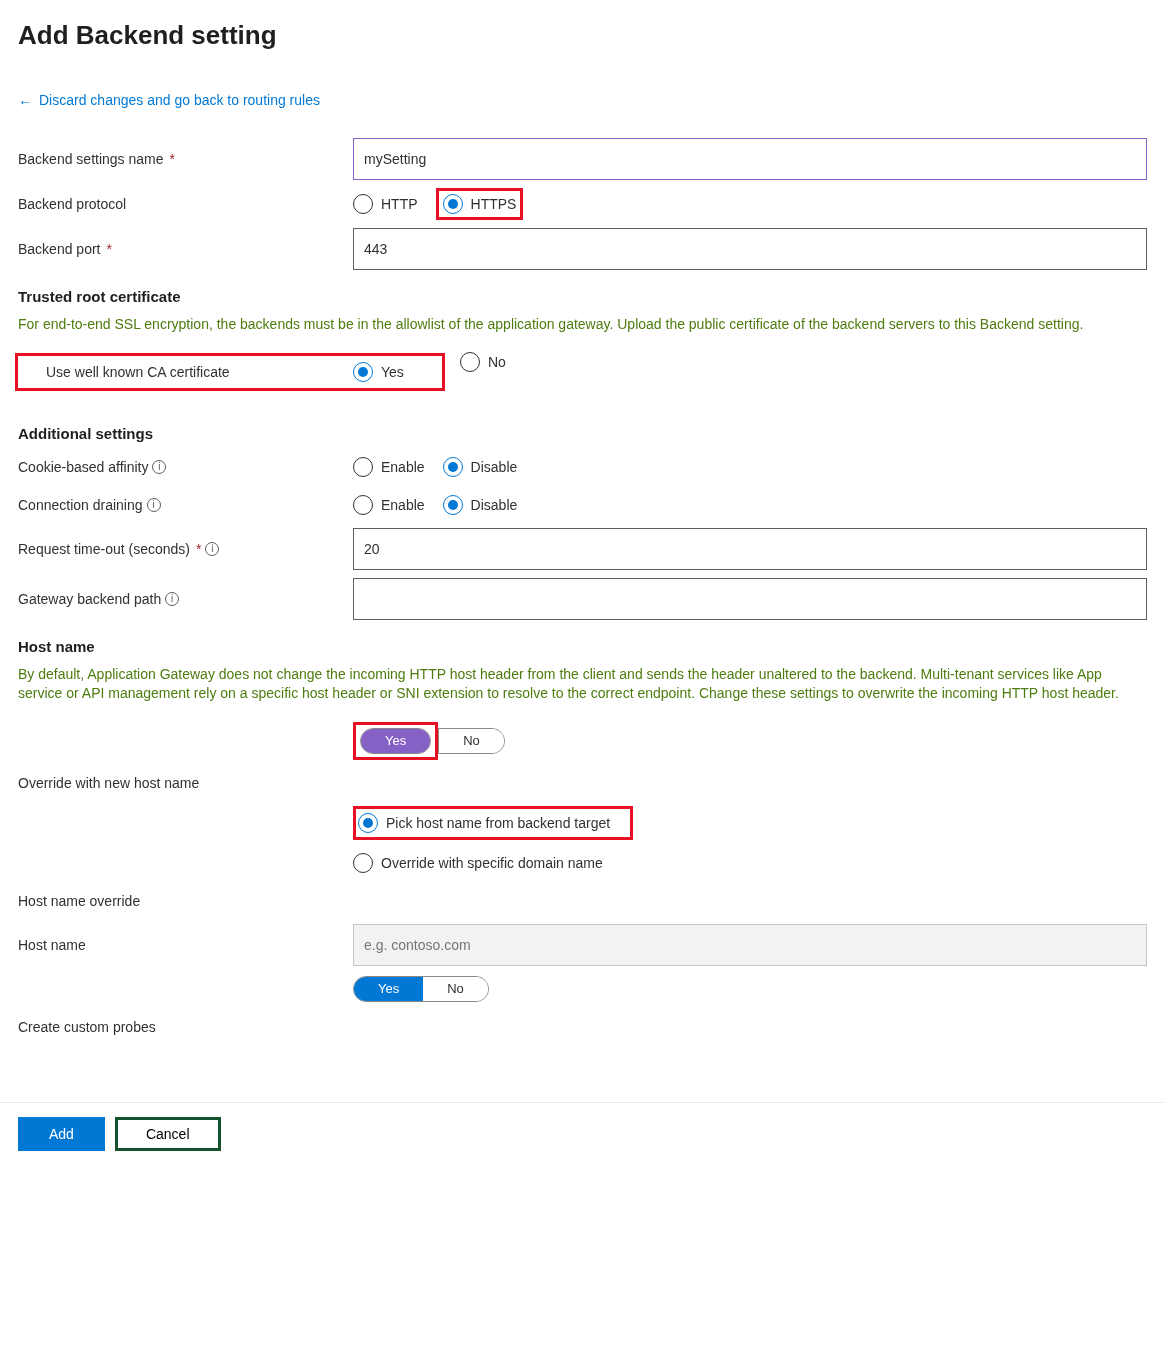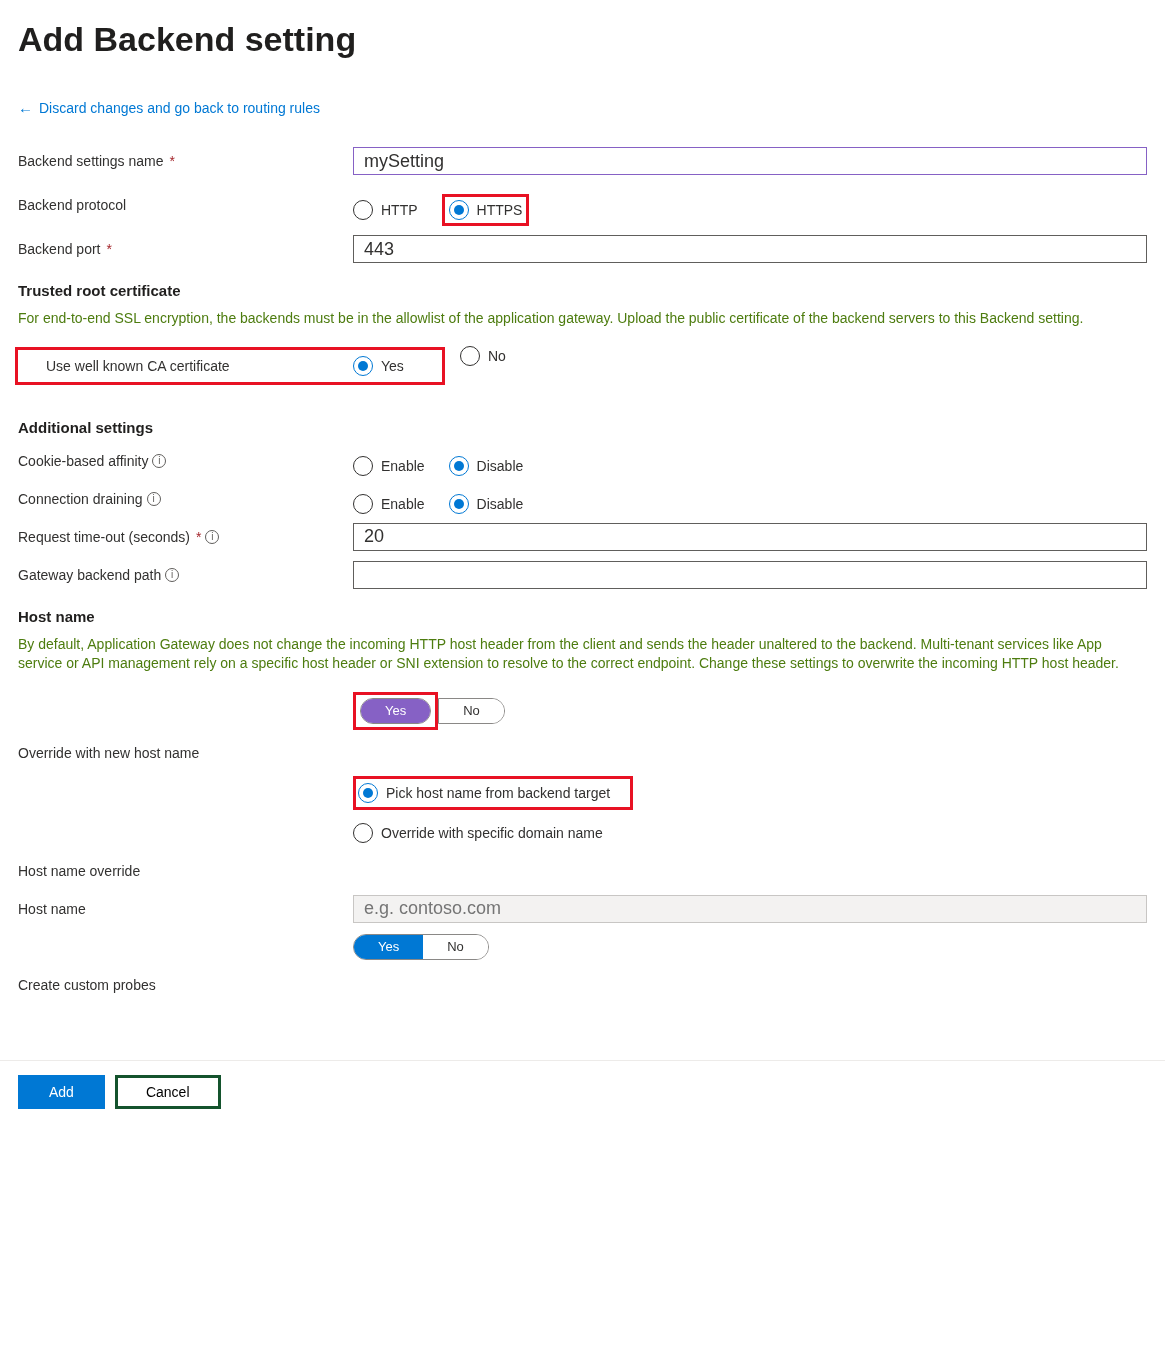--- a/index.html
+++ b/index.html
@@ -5,21 +5,21 @@
     * { box-sizing: border-box; margin: 0; padding: 0; }
     body {
       font-family: 'Segoe UI', -apple-system, sans-serif;
       font-size: 14px;
       color: #323130;
       background: #fff;
       padding: 0;
     }
     .container { padding: 20px 18px 0 18px; }
     h1 {
-      font-size: 34px;
+      font-size: 26px;
       font-weight: 600;
       color: #201f1e;
       margin-bottom: 40px;
     }
     .back-link {
       color: #0078d4;
       text-decoration: none;
       font-size: 14px;
       display: inline-flex;
       align-items: center;
@@ -53,33 +53,33 @@
       justify-content: center;
       font-size: 10px;
       color: #605e5c;
       font-style: normal;
       cursor: help;
     }
     .form-control { flex: 1; display: flex; align-items: center; gap: 10px; }
     input[type="text"] {
       width: 100%;
       height: 28px;
-      padding: 8px 10px;
+      padding: 20px 10px;
       border: 1px solid #605e5c;
-      font-size: 18px;
+      font-size: 14px;
       font-family: inherit;
       color: #323130;
     }
     input[type="text"].purple-border { border: 1px solid #8661c5; }
     input[type="text"].disabled {
       background: #f3f2f1;
       border: 1px solid #c8c6c4;
       color: #a19f9d;
     }
-    .radio-group { display: flex; gap: 24px; align-items: center; margin-top: 10px; }
+    .radio-group { display: flex; gap: 18px; align-items: center; }
     .radio-item { display: inline-flex; align-items: center; gap: 8px; cursor: pointer; }
     .radio-circle {
       width: 20px; height: 20px;
       border: 1px solid #323130;
       border-radius: 50%;
       display: inline-flex;
       align-items: center;
       justify-content: center;
       background: #fff;
     }

